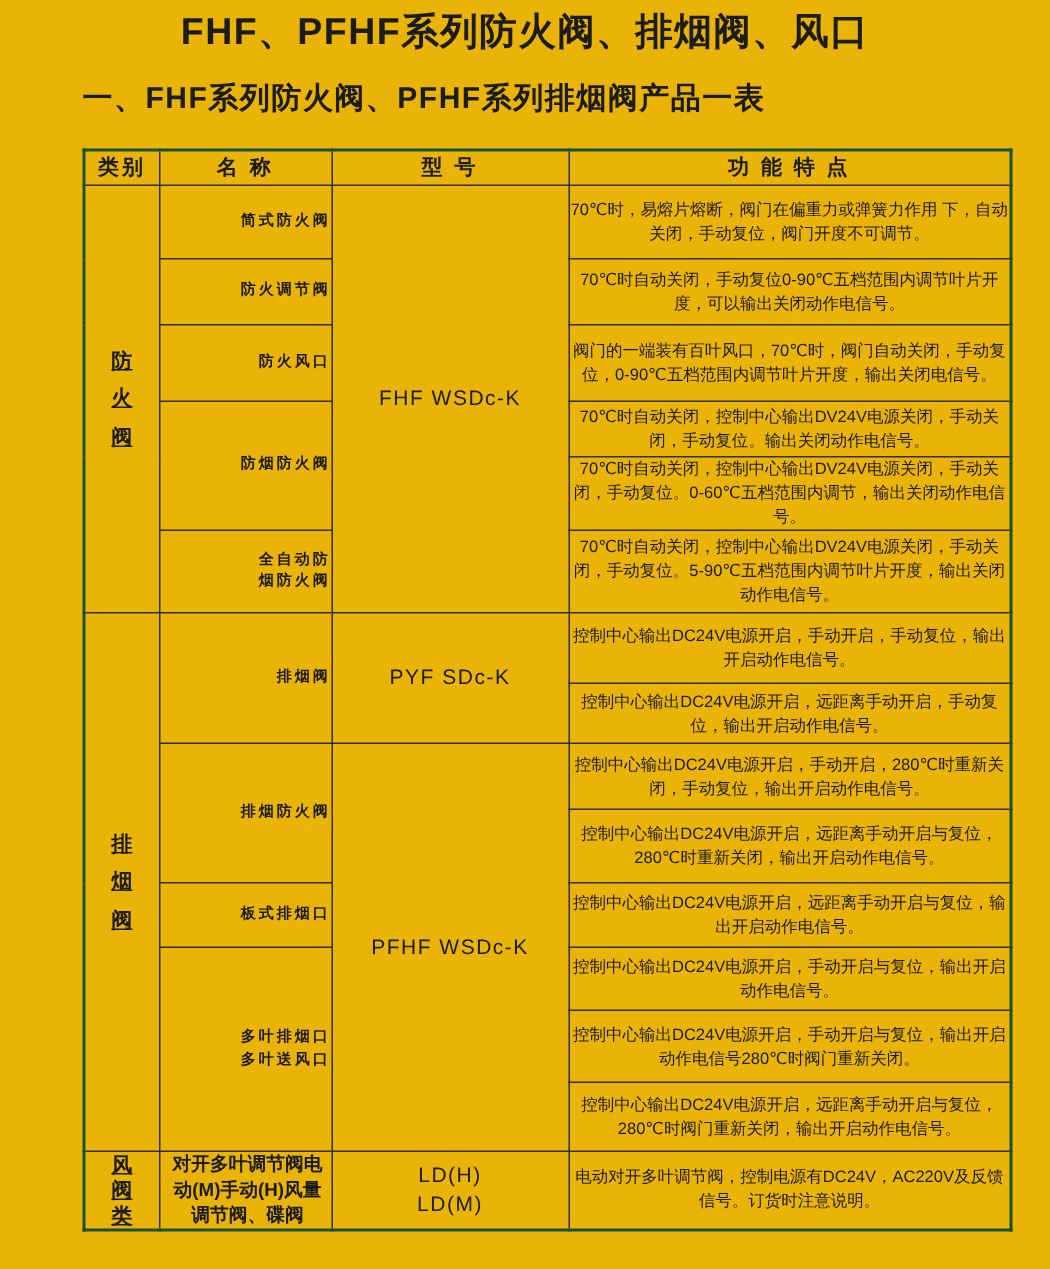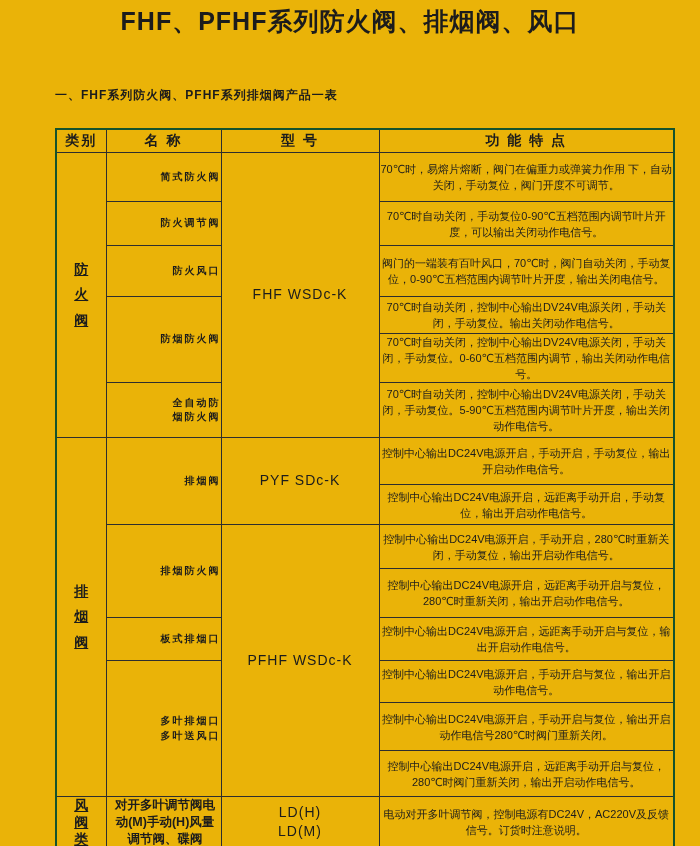--- a/index.html
+++ b/index.html
@@ -21,22 +21,22 @@
     font-weight: bold;
     text-align: center;
     letter-spacing: 1px;
     line-height: 30px;
   }
   .content {
     margin-left: 55px;
     width: 618px;
   }
   .section-heading {
-    margin: 45px 0 0 0;
-    font-size: 12px;
+    margin: 16px 0 0 0;
+    font-size: 20px;
     font-weight: bold;
     letter-spacing: 1px;
     line-height: 28px;
   }
   table.product-table {
     margin-top: 19px;
     border-collapse: collapse;
     table-layout: fixed;
     width: 618px;
     border: 2px solid #14532d;

